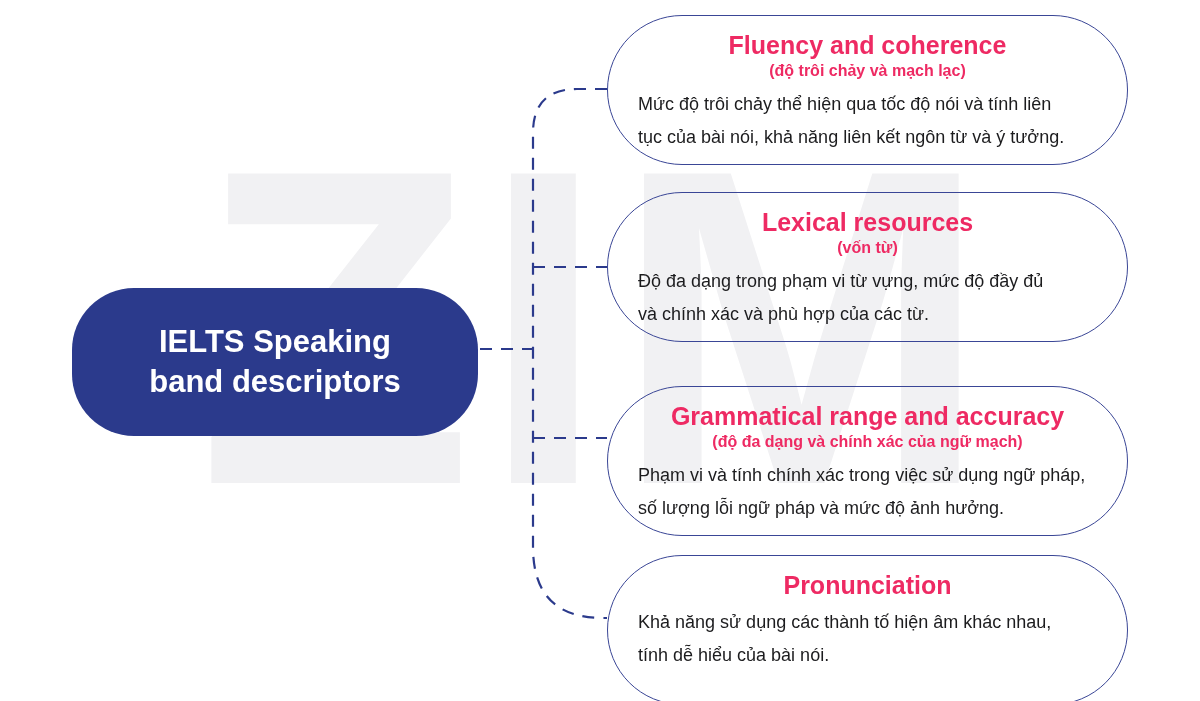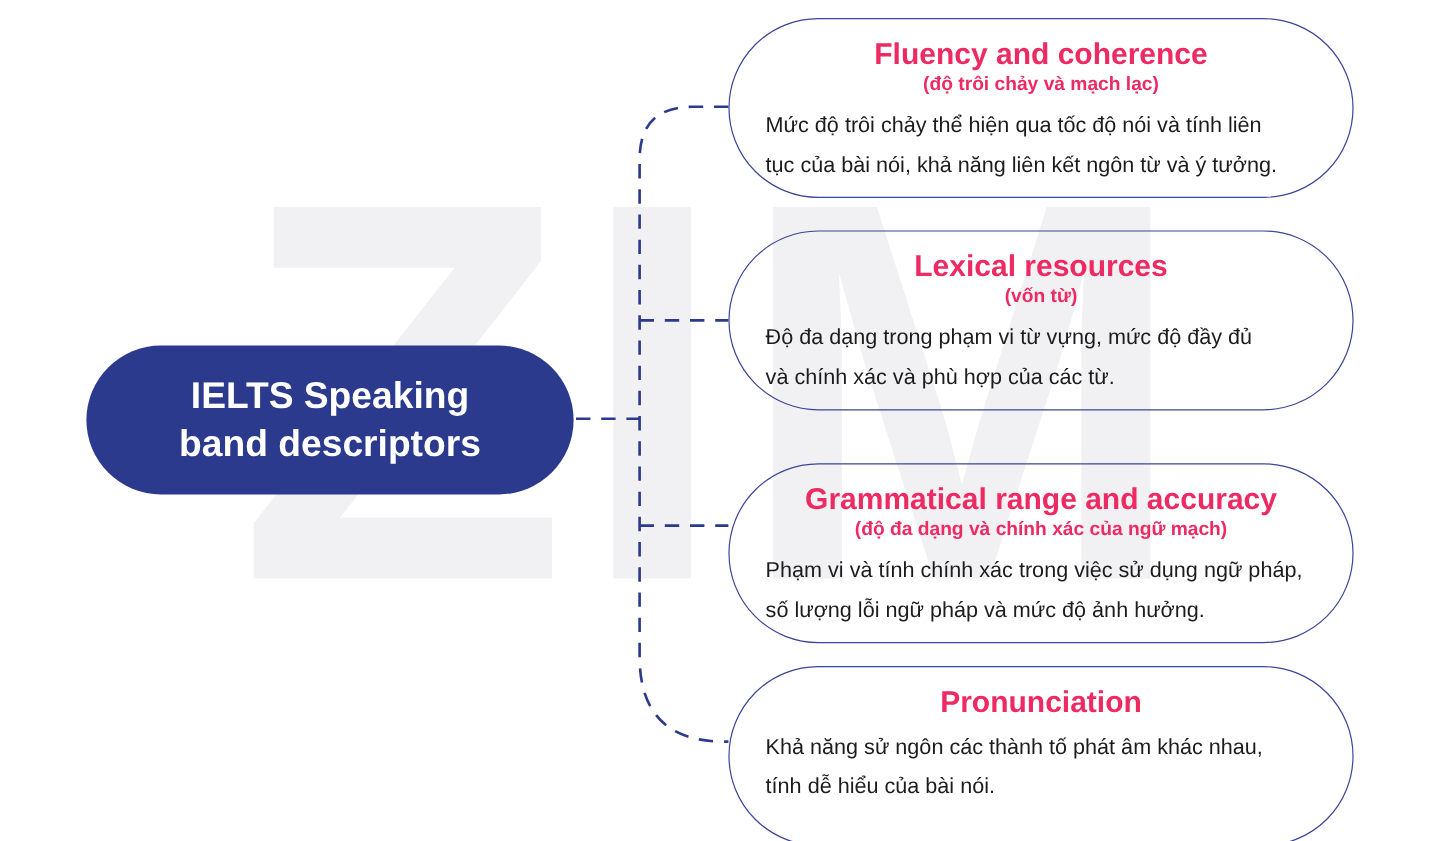--- a/index.html
+++ b/index.html
@@ -38,21 +38,21 @@
     stroke: #2b3a8c;
     stroke-width: 2.2;
     stroke-dasharray: 12 9;
   }
   
   .root-node {
     position: absolute;
     left: 72px;
     top: 288px;
     width: 406px;
-    height: 124px;
+    height: 148px;
     background: #2b3a8c;
     border-radius: 62px;
     display: flex;
     align-items: center;
     justify-content: center;
     z-index: 2;
   }
   .root-title {
     color: #ffffff;
     font-size: 31px;
@@ -135,17 +135,17 @@
 
   <div class="card card-3">
     <div class="card-title">Grammatical range and accuracy</div>
     <div class="card-subtitle">(độ đa dạng và chính xác của ngữ mạch)</div>
     <div class="card-desc">Phạm vi và tính chính xác trong việc sử dụng ngữ pháp,
 số lượng lỗi ngữ pháp và mức độ ảnh hưởng.</div>
   </div>
 
   <div class="card card-4">
     <div class="card-title">Pronunciation</div>
-    <div class="card-desc">Khả năng sử ngôn các thành tố phát âm khác nhau,
+    <div class="card-desc">Khả năng sử dụng các thành tố hiện âm khác nhau,
 tính dễ hiểu của bài nói.</div>
   </div>
 
 </div>
 
 </body></html>

